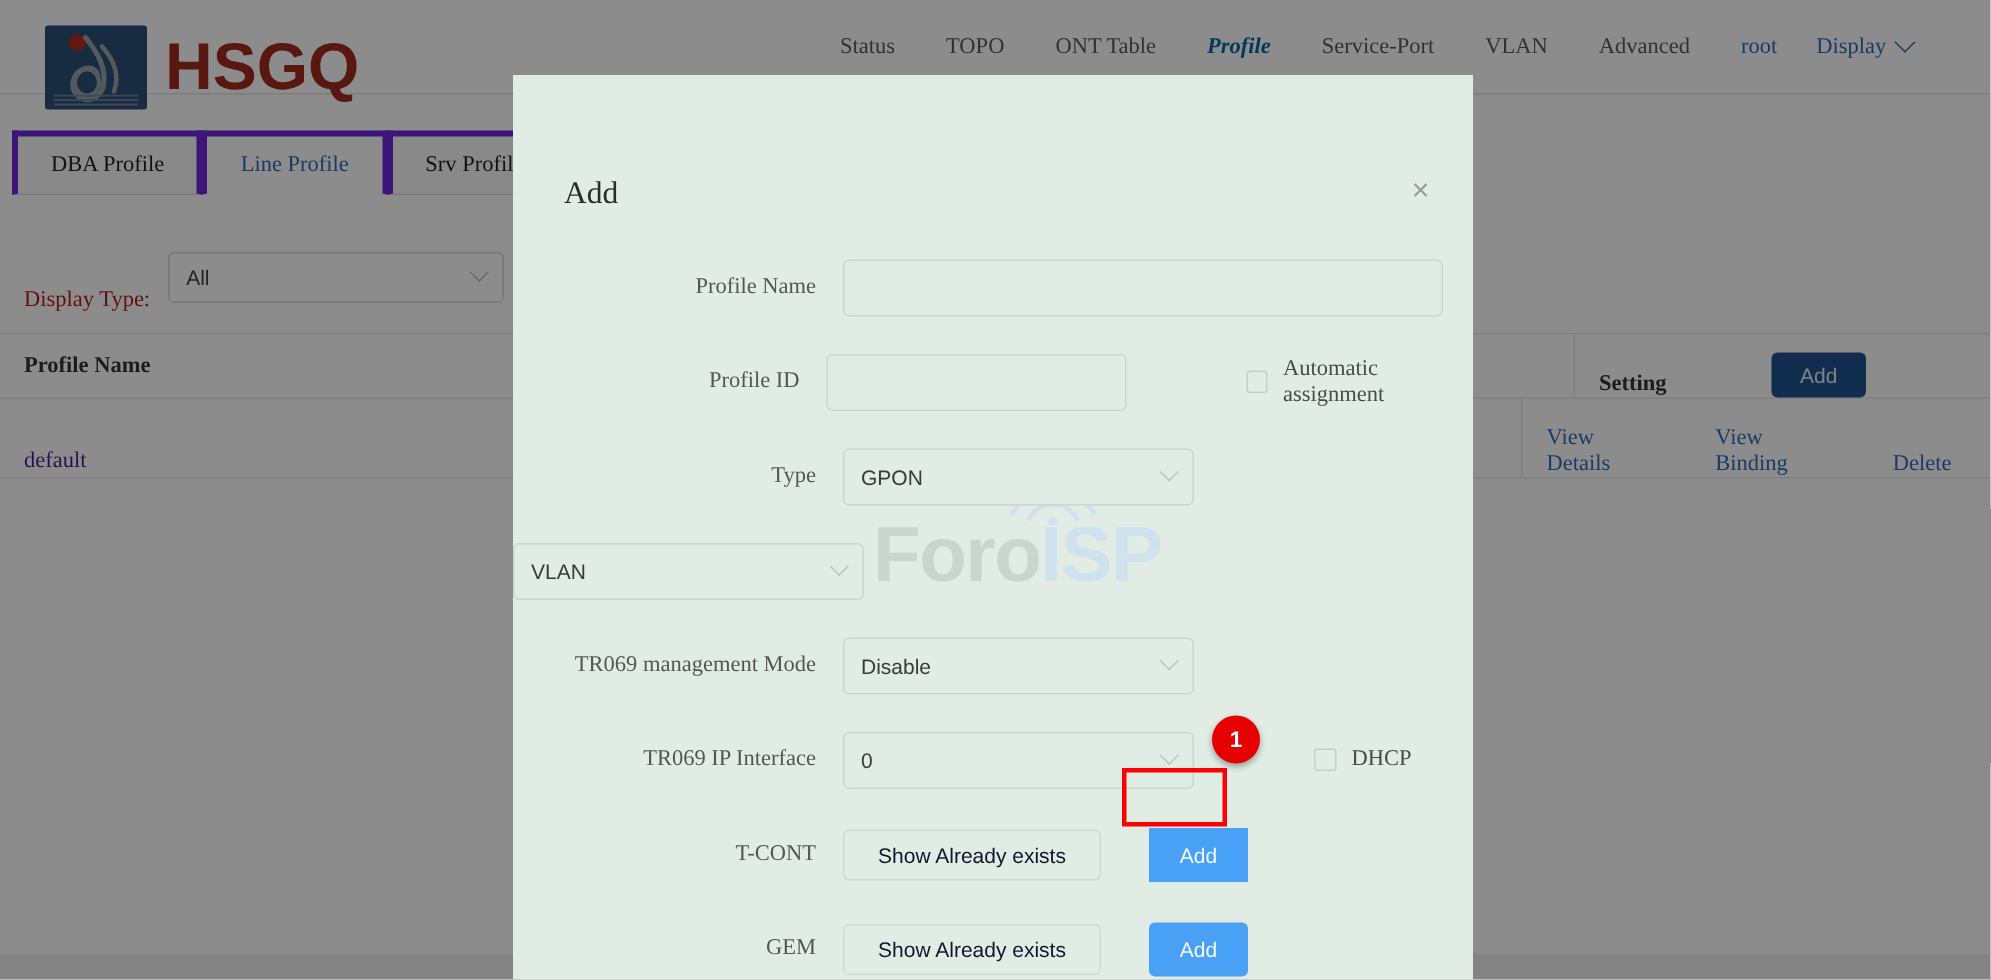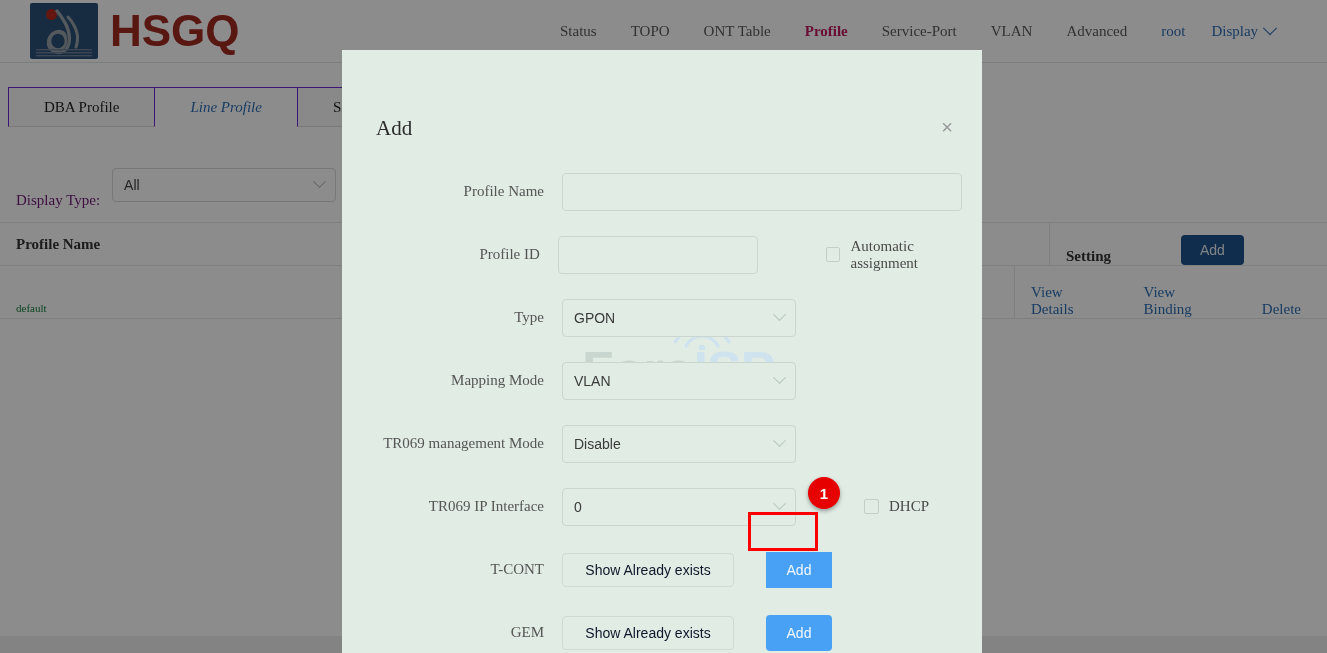--- a/index.html
+++ b/index.html
@@ -9,68 +9,68 @@
     font-family:"Liberation Serif", serif;
   }
 
   
   #page{position:absolute;inset:0;background:#ffffff;}
 
   .topbar{
     position:absolute;left:0;top:0;width:1327px;height:62px;
     background:#ffffff;border-bottom:1px solid #e3e3e3;
   }
-  .logo-wrap{position:absolute;left:30px;top:3px;display:flex;align-items:center;}
+  .logo-wrap{position:absolute;left:30px;top:17px;display:flex;align-items:center;}
   .logo-mark{
     width:68px;height:56px;background:#2c5077;border-radius:2px;position:relative;overflow:hidden;
   }
   .logo-mark .dot{
     position:absolute;left:16px;top:6px;width:11px;height:11px;border-radius:50%;background:#b6281d;
   }
   .logo-mark .swoosh{position:absolute;left:5px;top:4px;}
   .logo-mark .lines{position:absolute;left:0;bottom:2px;width:68px;height:8px;}
   .logo-text{
     margin-left:12px;font-family:"Liberation Sans", sans-serif;font-weight:bold;
     font-size:44px;color:#a32a22;letter-spacing:0px;line-height:1;
   }
 
   .nav{position:absolute;left:560px;top:0;height:62px;display:flex;align-items:center;}
   .nav a{
     color:#5a5a5a;font-size:15px;text-decoration:none;margin-right:34px;white-space:nowrap;
   }
-  .nav a.active{color:#be185d;font-weight:bold;}
+  .nav a.active{color:#0369a1;font-weight:bold;font-style:italic;}
   .nav .user{color:#2f6eb5;margin-right:26px;}
   .nav .shortcut{color:#2f6eb5;margin-right:0;display:inline-flex;align-items:center;gap:7px;}
   .chev{display:inline-block;width:9px;height:9px;border-right:1.6px solid #2f6eb5;border-bottom:1.6px solid #2f6eb5;transform:rotate(45deg) translate(-2px,-2px);}
 
   .tabs{position:absolute;left:8px;top:87px;display:flex;}
   .tab{
-    height:38px;line-height:38px;padding:0 35px;border:1px solid #6d28d9;border-bottom:1px solid #ddd;
+    height:38px;line-height:38px;padding:0 22px;border:4px solid #6d28d9;border-bottom:1px solid #ddd;
     margin-right:-1px;background:#fafafa;color:#222;font-size:15px;white-space:nowrap;
   }
-  .tab.active{background:#ffffff;color:#2f6eb5;border-bottom-color:#fff;font-style:italic;}
+  .tab.active{background:#ffffff;color:#2f6eb5;border-bottom-color:#fff;}
 
   .filterrow{position:absolute;left:16px;top:160px;display:flex;align-items:center;}
-  .filter-label{font-size:15px;color:#701a75;margin-right:12px;margin-top:32px;}
+  .filter-label{font-size:15px;color:#b91c1c;margin-right:12px;margin-top:32px;}
   .select-box{
     width:224px;height:34px;border:1px solid #d9d9d9;border-radius:4px;background:#fff;
     display:flex;align-items:center;padding:0 11px;box-sizing:border-box;
     font-family:"Liberation Sans", sans-serif;font-size:14px;color:#444;
     justify-content:space-between;
   }
   .caret{width:8px;height:8px;border-right:1.4px solid #bfbfbf;border-bottom:1.4px solid #bfbfbf;transform:rotate(45deg) translate(-2px,-2px);}
 
   .table{position:absolute;left:0;top:222px;width:1327px;border-top:1px solid #e8e8e8;}
   .thead,.trow{display:flex;align-items:center;}
   .thead{height:42px;border-bottom:1px solid #e8e8e8;background:#fff;}
   .trow{height:52px;border-bottom:1px solid #e8e8e8;background:#fff;}
   .c1{width:1050px;padding-left:16px;box-sizing:border-box;border-right:1px solid #e8e8e8;height:100%;display:flex;align-items:center;}
   .c2{flex:1;padding-left:16px;box-sizing:border-box;display:flex;align-items:flex-end;height:100%;gap:44px;}
   .th{font-weight:bold;font-size:15px;color:#333;}
-  .td{font-size:11px;color:#15803d;margin-top:31px;}
+  .td{font-size:15px;color:#4c1d95;margin-top:31px;}
   .btn-add-dark{
     margin-left:26px;background:#1f538c;color:#e8eef5;border:none;border-radius:4px;
     height:30px;padding:0 19px;font-family:"Liberation Sans", sans-serif;font-size:14px;cursor:pointer;
   }
   .link{color:#2f6eb5;font-size:15px;margin-right:26px;cursor:pointer;}
 
   .pagefooter{position:absolute;left:0;top:636px;width:1327px;height:17px;background:#efefef;}
 
   
   #dim{position:absolute;inset:0;background:rgba(0,0,0,0.45);}
@@ -107,21 +107,21 @@
     box-sizing:border-box;padding:0 11px;font-family:"Liberation Sans", sans-serif;
     font-size:14px;color:#3a3a3a;outline:none;
   }
   .finput.short{width:200px;}
   .fselect{
     width:234px;height:38px;background:#e1ece5;border:1px solid #cbd6ce;border-radius:4px;
     box-sizing:border-box;padding:0 11px;display:flex;align-items:center;justify-content:space-between;
     font-family:"Liberation Sans", sans-serif;font-size:14px;color:#3a3a3a;cursor:pointer;
   }
   .fselect .caret2{width:8px;height:8px;border-right:1.4px solid #b7c6bc;border-bottom:1.4px solid #b7c6bc;transform:rotate(45deg) translate(-2px,-2px);}
-  .checkwrap{display:flex;align-items:center;margin-left:24px;cursor:pointer;padding-left:44px;}
+  .checkwrap{display:flex;align-items:center;margin-left:36px;cursor:pointer;padding-left:44px;}
   .cbox{width:15px;height:15px;border:1px solid #c3cfc7;border-radius:2px;background:#e1ece5;box-sizing:border-box;}
   .clabel{margin-left:10px;font-size:15px;color:#4a4a4a;}
 
   .ghost-btn{
     width:172px;height:34px;border:1px solid #cfdad3;border-radius:4px;background:#e1ece5;
     font-family:"Liberation Sans", sans-serif;font-size:14px;color:#0f172a;cursor:pointer;
   }
   .blue-btn{
     margin-left:32px;width:66px;height:36px;border:none;border-radius:4px;background:#49a1f5;
     color:#f2f8ff;font-family:"Liberation Sans", sans-serif;font-size:14px;cursor:pointer;
@@ -253,21 +253,20 @@
 
     <div class="frow">
       <div class="flabel">Type</div>
       <div class="fselect">
         <span>GPON</span>
         <span class="caret2"></span>
       </div>
     </div>
 
     <div class="frow">
-      <div class="flabel">Mapping Mode</div>
       <div class="fselect">
         <span>VLAN</span>
         <span class="caret2"></span>
       </div>
     </div>
 
     <div class="frow">
       <div class="flabel">TR069 management Mode</div>
       <div class="fselect">
         <span>Disable</span>

